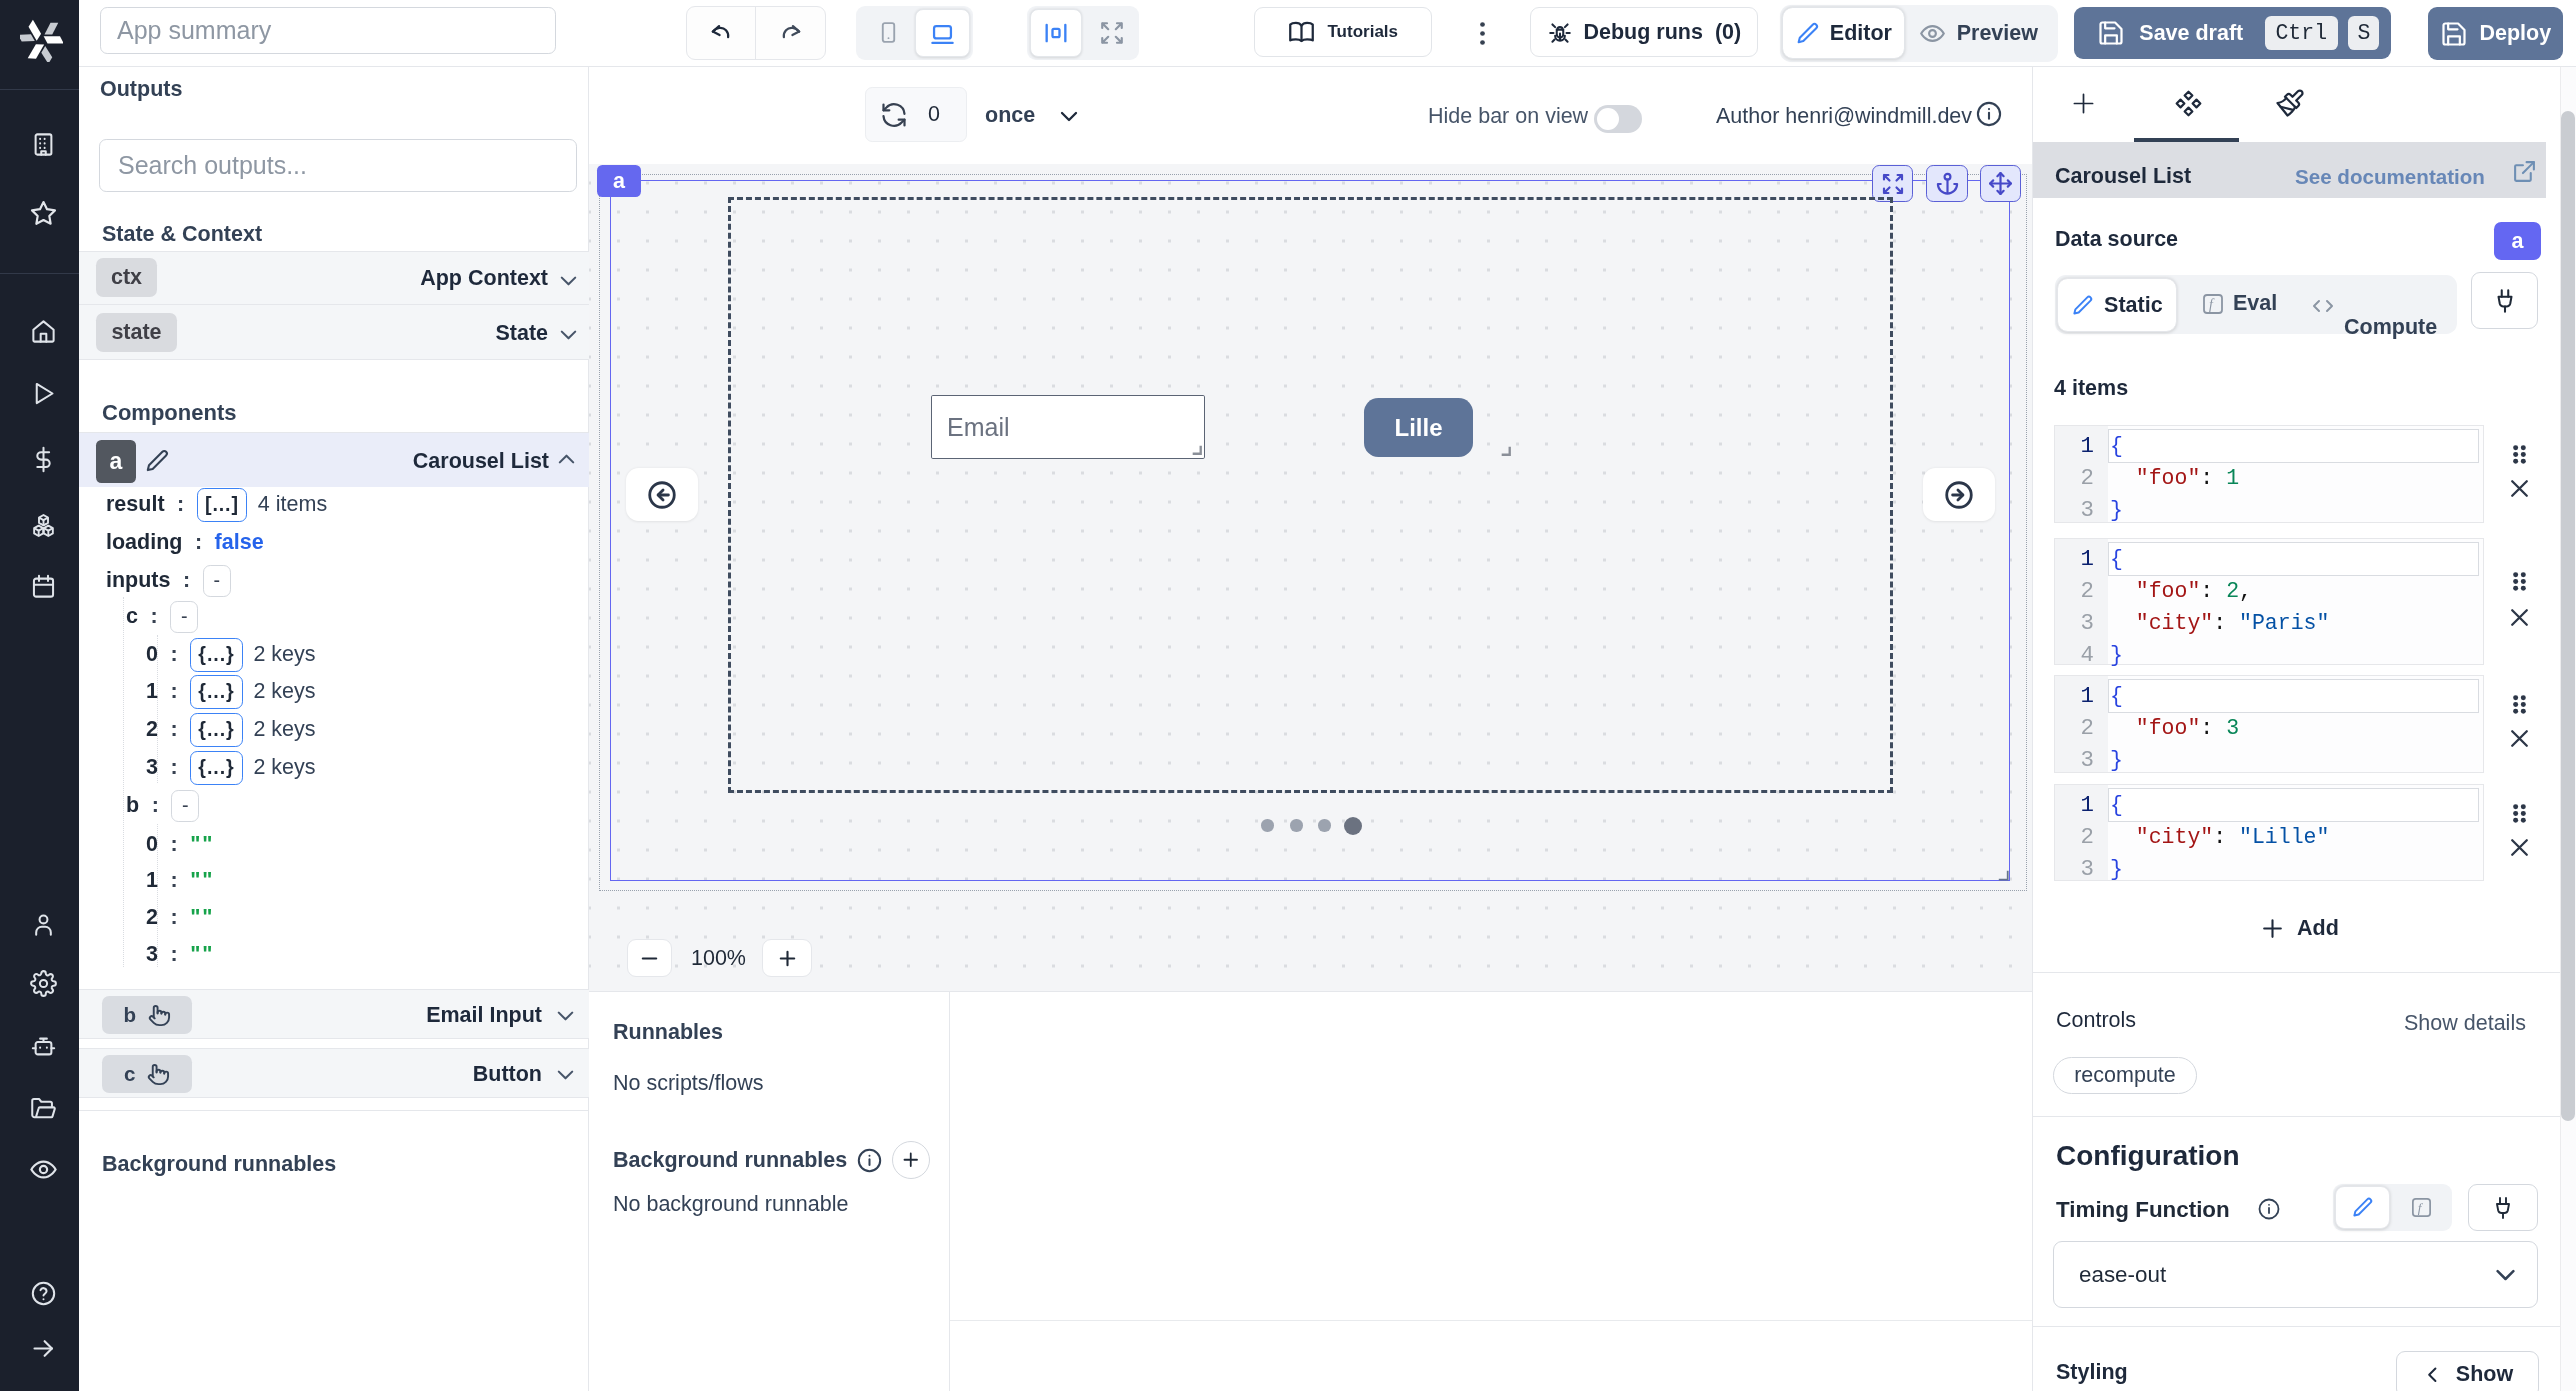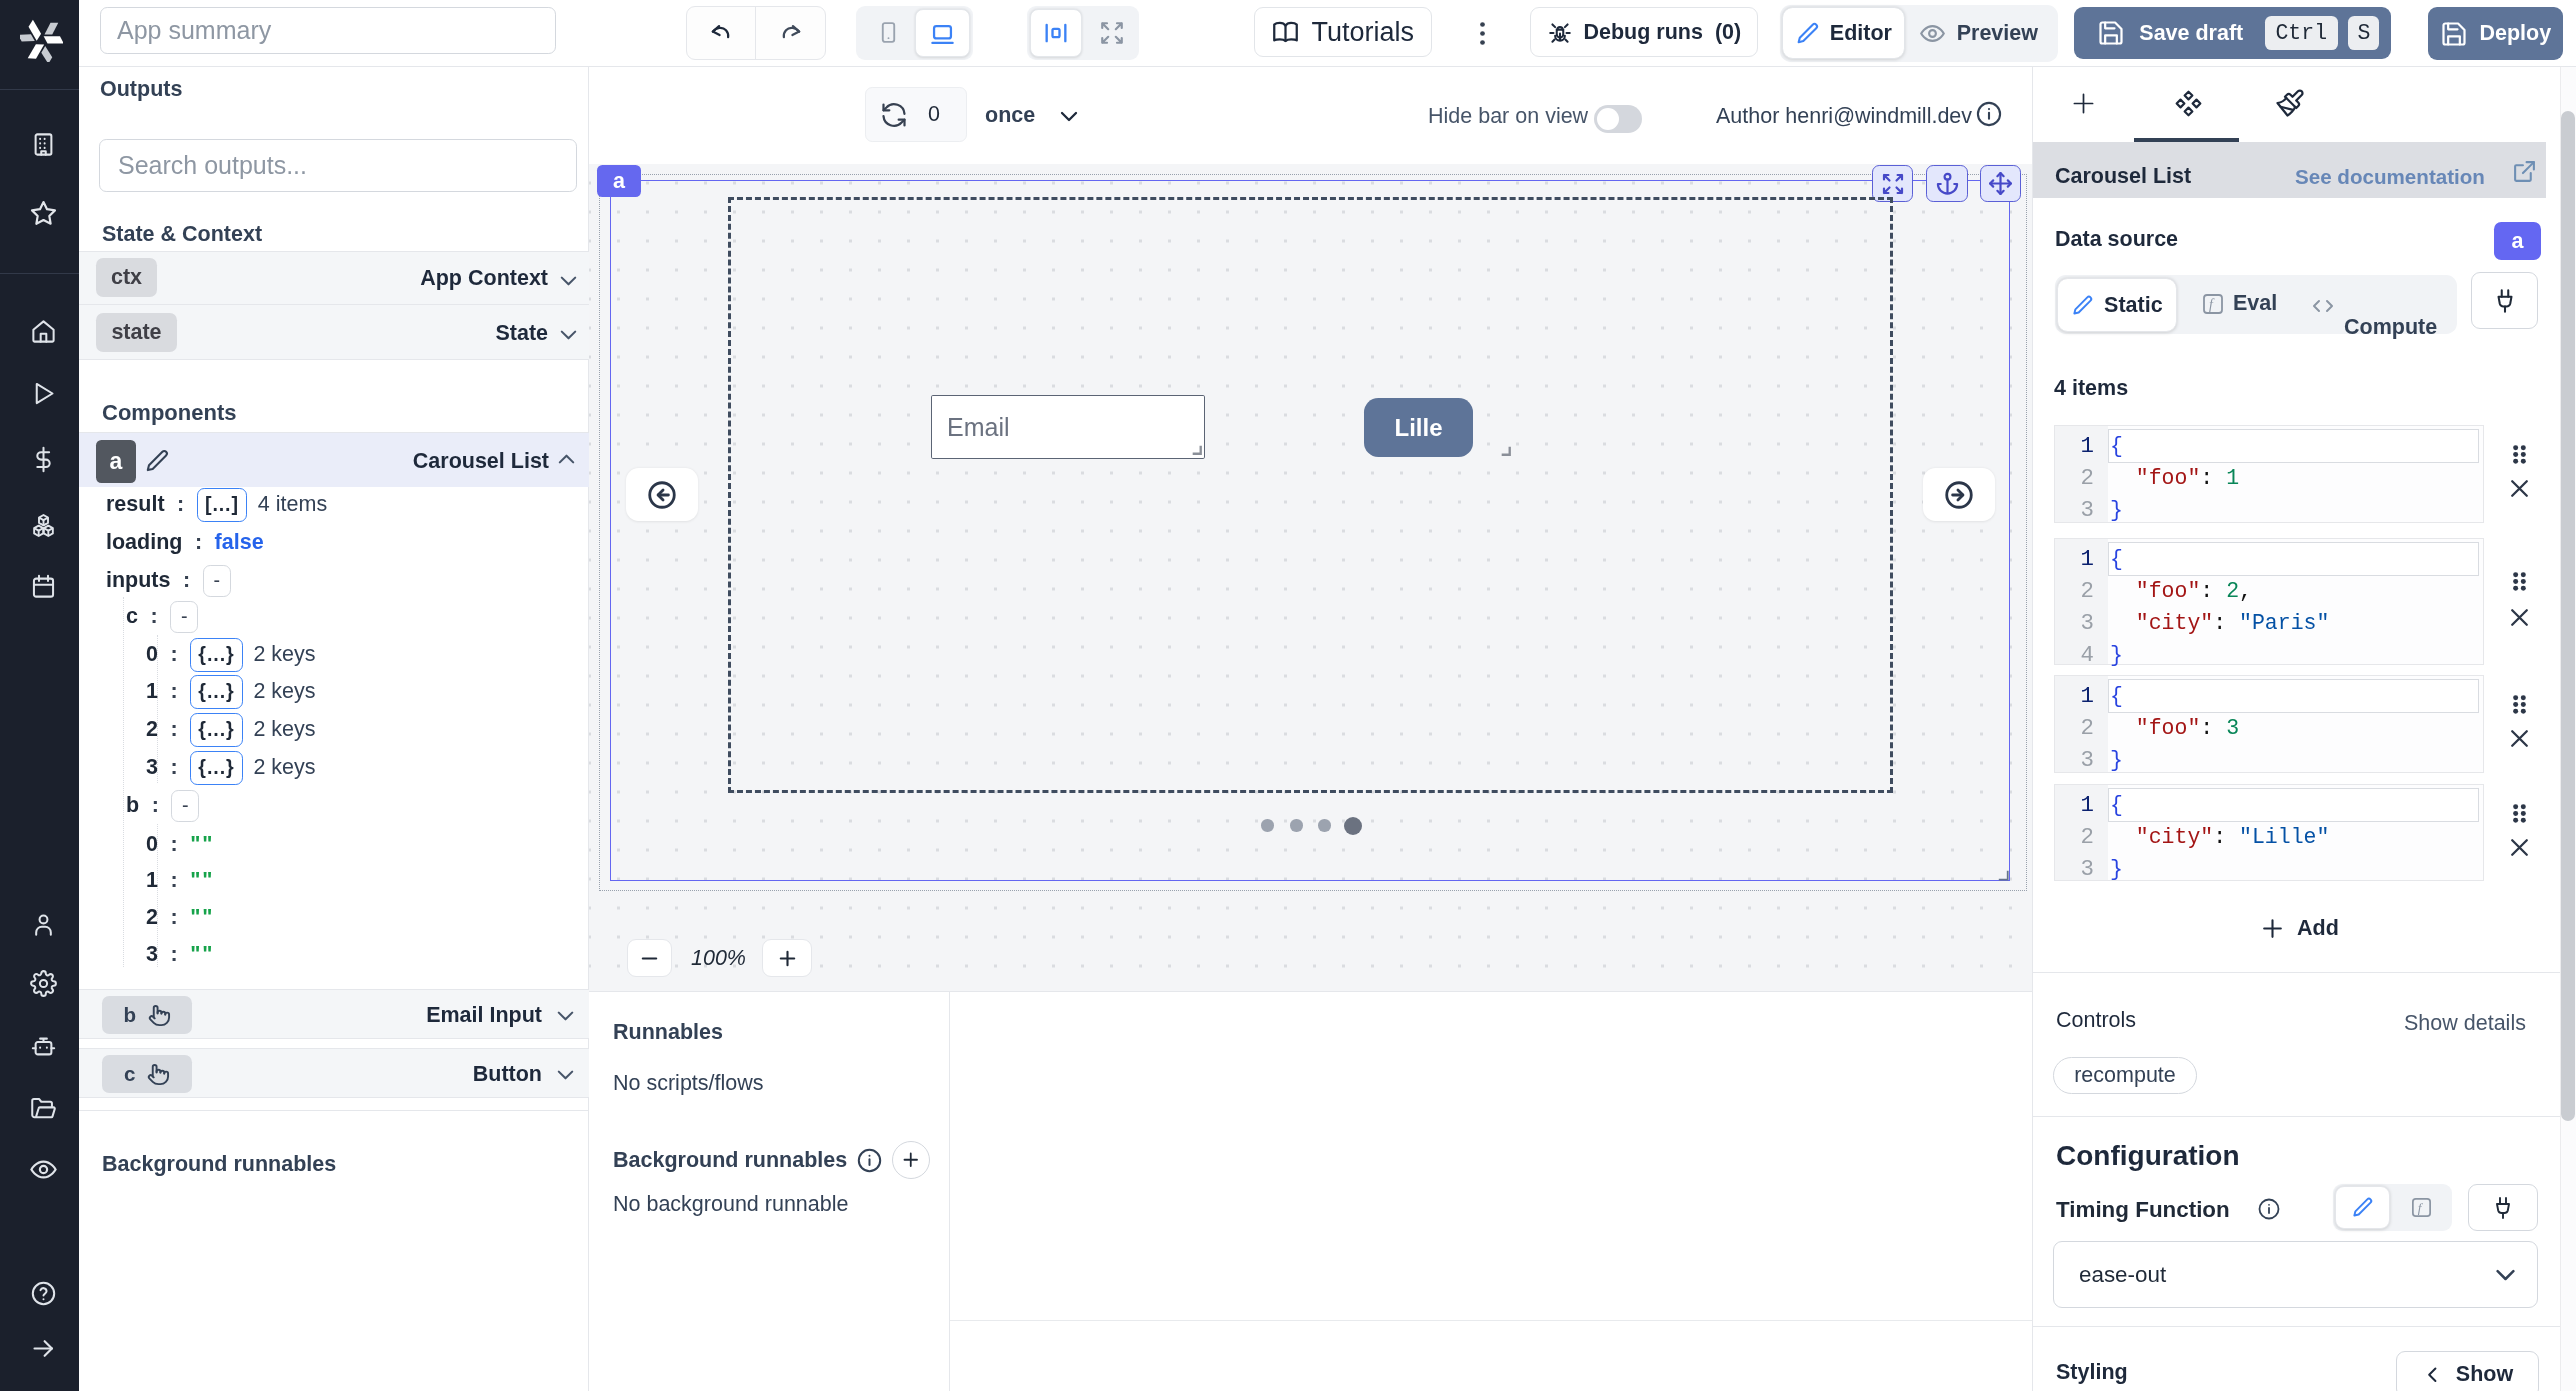--- a/index.html
+++ b/index.html
@@ -147,21 +147,21 @@
       <path d="M21 7.4V3m0 0h-4.4M21 3l-5.5 5.5"></path>
       <path d="M3 7.4V3m0 0h4.4M3 3l5.5 5.5"></path>
     </svg>
 </div>
 
 <div class="abs" style="left:1254px;top:7.2px;width:178px;height:50px;border:0.9px solid #e2e5e9;border-radius:9px;background:#fff;display:flex;align-items:center;justify-content:center;gap:12.5px;">
   <svg width="27" height="27" viewBox="0 0 24 24" fill="none" stroke="#1e293b" stroke-width="2" stroke-linecap="round" stroke-linejoin="round">
       <path d="M12 6s-1.5-2.5-5-2.5S2 5 2 5v14s1.5-1 5-1 5 1.5 5 1.5 1.5-1.5 5-1.5 5 1 5 1V5s-1.5-1.5-5-1.5S12 6 12 6z"></path>
       <path d="M12 6v13.5"></path>
     </svg>
-  <span style="font-size:27px;font-weight:normal;color:#1e293b;">Tutorials</span>
+  <span style="font-size:17px;font-weight:bold;color:#1e293b;">Tutorials</span>
 </div>
 
 <svg class="abs" style="left:1469px;top:19px" width="27" height="29" viewBox="0 0 24 24" fill="#374151">
     <circle cx="12" cy="4" r="2.1"></circle>
     <circle cx="12" cy="12" r="2.1"></circle>
     <circle cx="12" cy="20" r="2.1"></circle>
   </svg>
 
 <div class="abs" style="left:1530px;top:7.2px;width:228px;height:50px;border:0.9px solid #e2e5e9;border-radius:9px;background:#fff;display:flex;align-items:center;justify-content:center;gap:10.7px;">
   <svg width="26" height="26" viewBox="0 0 24 24" fill="none" stroke="#1e293b" stroke-width="1.9" stroke-linecap="round">
@@ -446,21 +446,21 @@
 
 <svg class="abs" style="left:1997px;top:869px" width="12.5" height="12.5" viewBox="0 0 14 14">
     <path d="M12 2v10H2" fill="none" stroke="#64748b" stroke-width="2"></path>
   </svg>
 
 <div class="abs" style="left:627px;top:939px;width:45px;height:38px;background:#fff;border:0.9px solid #e5e7eb;border-radius:9px;display:flex;align-items:center;justify-content:center;">
   <svg width="23" height="23" viewBox="0 0 24 24" stroke="#1f2937" stroke-width="2.2" stroke-linecap="round">
       <path d="M5 12h14"></path>
     </svg>
 </div>
-<div class="abs" style="left:691px;top:946px;font-size:21.5px;color:#1f2937;font-style:italic;">100%</div>
+<div class="abs" style="left:691px;top:946px;font-size:21.5px;color:#1f2937;">100%</div>
 <div class="abs" style="left:762px;top:939px;width:50px;height:38px;background:#fff;border:0.9px solid #e5e7eb;border-radius:9px;display:flex;align-items:center;justify-content:center;">
   <svg width="23" height="23" viewBox="0 0 24 24" stroke="#1f2937" stroke-width="2.2" stroke-linecap="round">
       <path d="M5 12h14M12 5v14"></path>
     </svg>
 </div>
 
 <div class="abs" id="bottompanel" style="left:589px;top:991px;width:1444px;height:401px;background:#fff;border-top:0.9px solid #e5e7eb;"></div>
 <div class="abs" style="left:949px;top:992px;width:0.9px;height:400px;background:#e5e7eb;"></div>
 <div class="abs" style="left:613px;top:1020px;font-size:21.5px;font-weight:bold;color:#334155;">Runnables</div>
 <div class="abs" style="left:613px;top:1071px;font-size:21.5px;color:#334155;">No scripts/flows</div>

